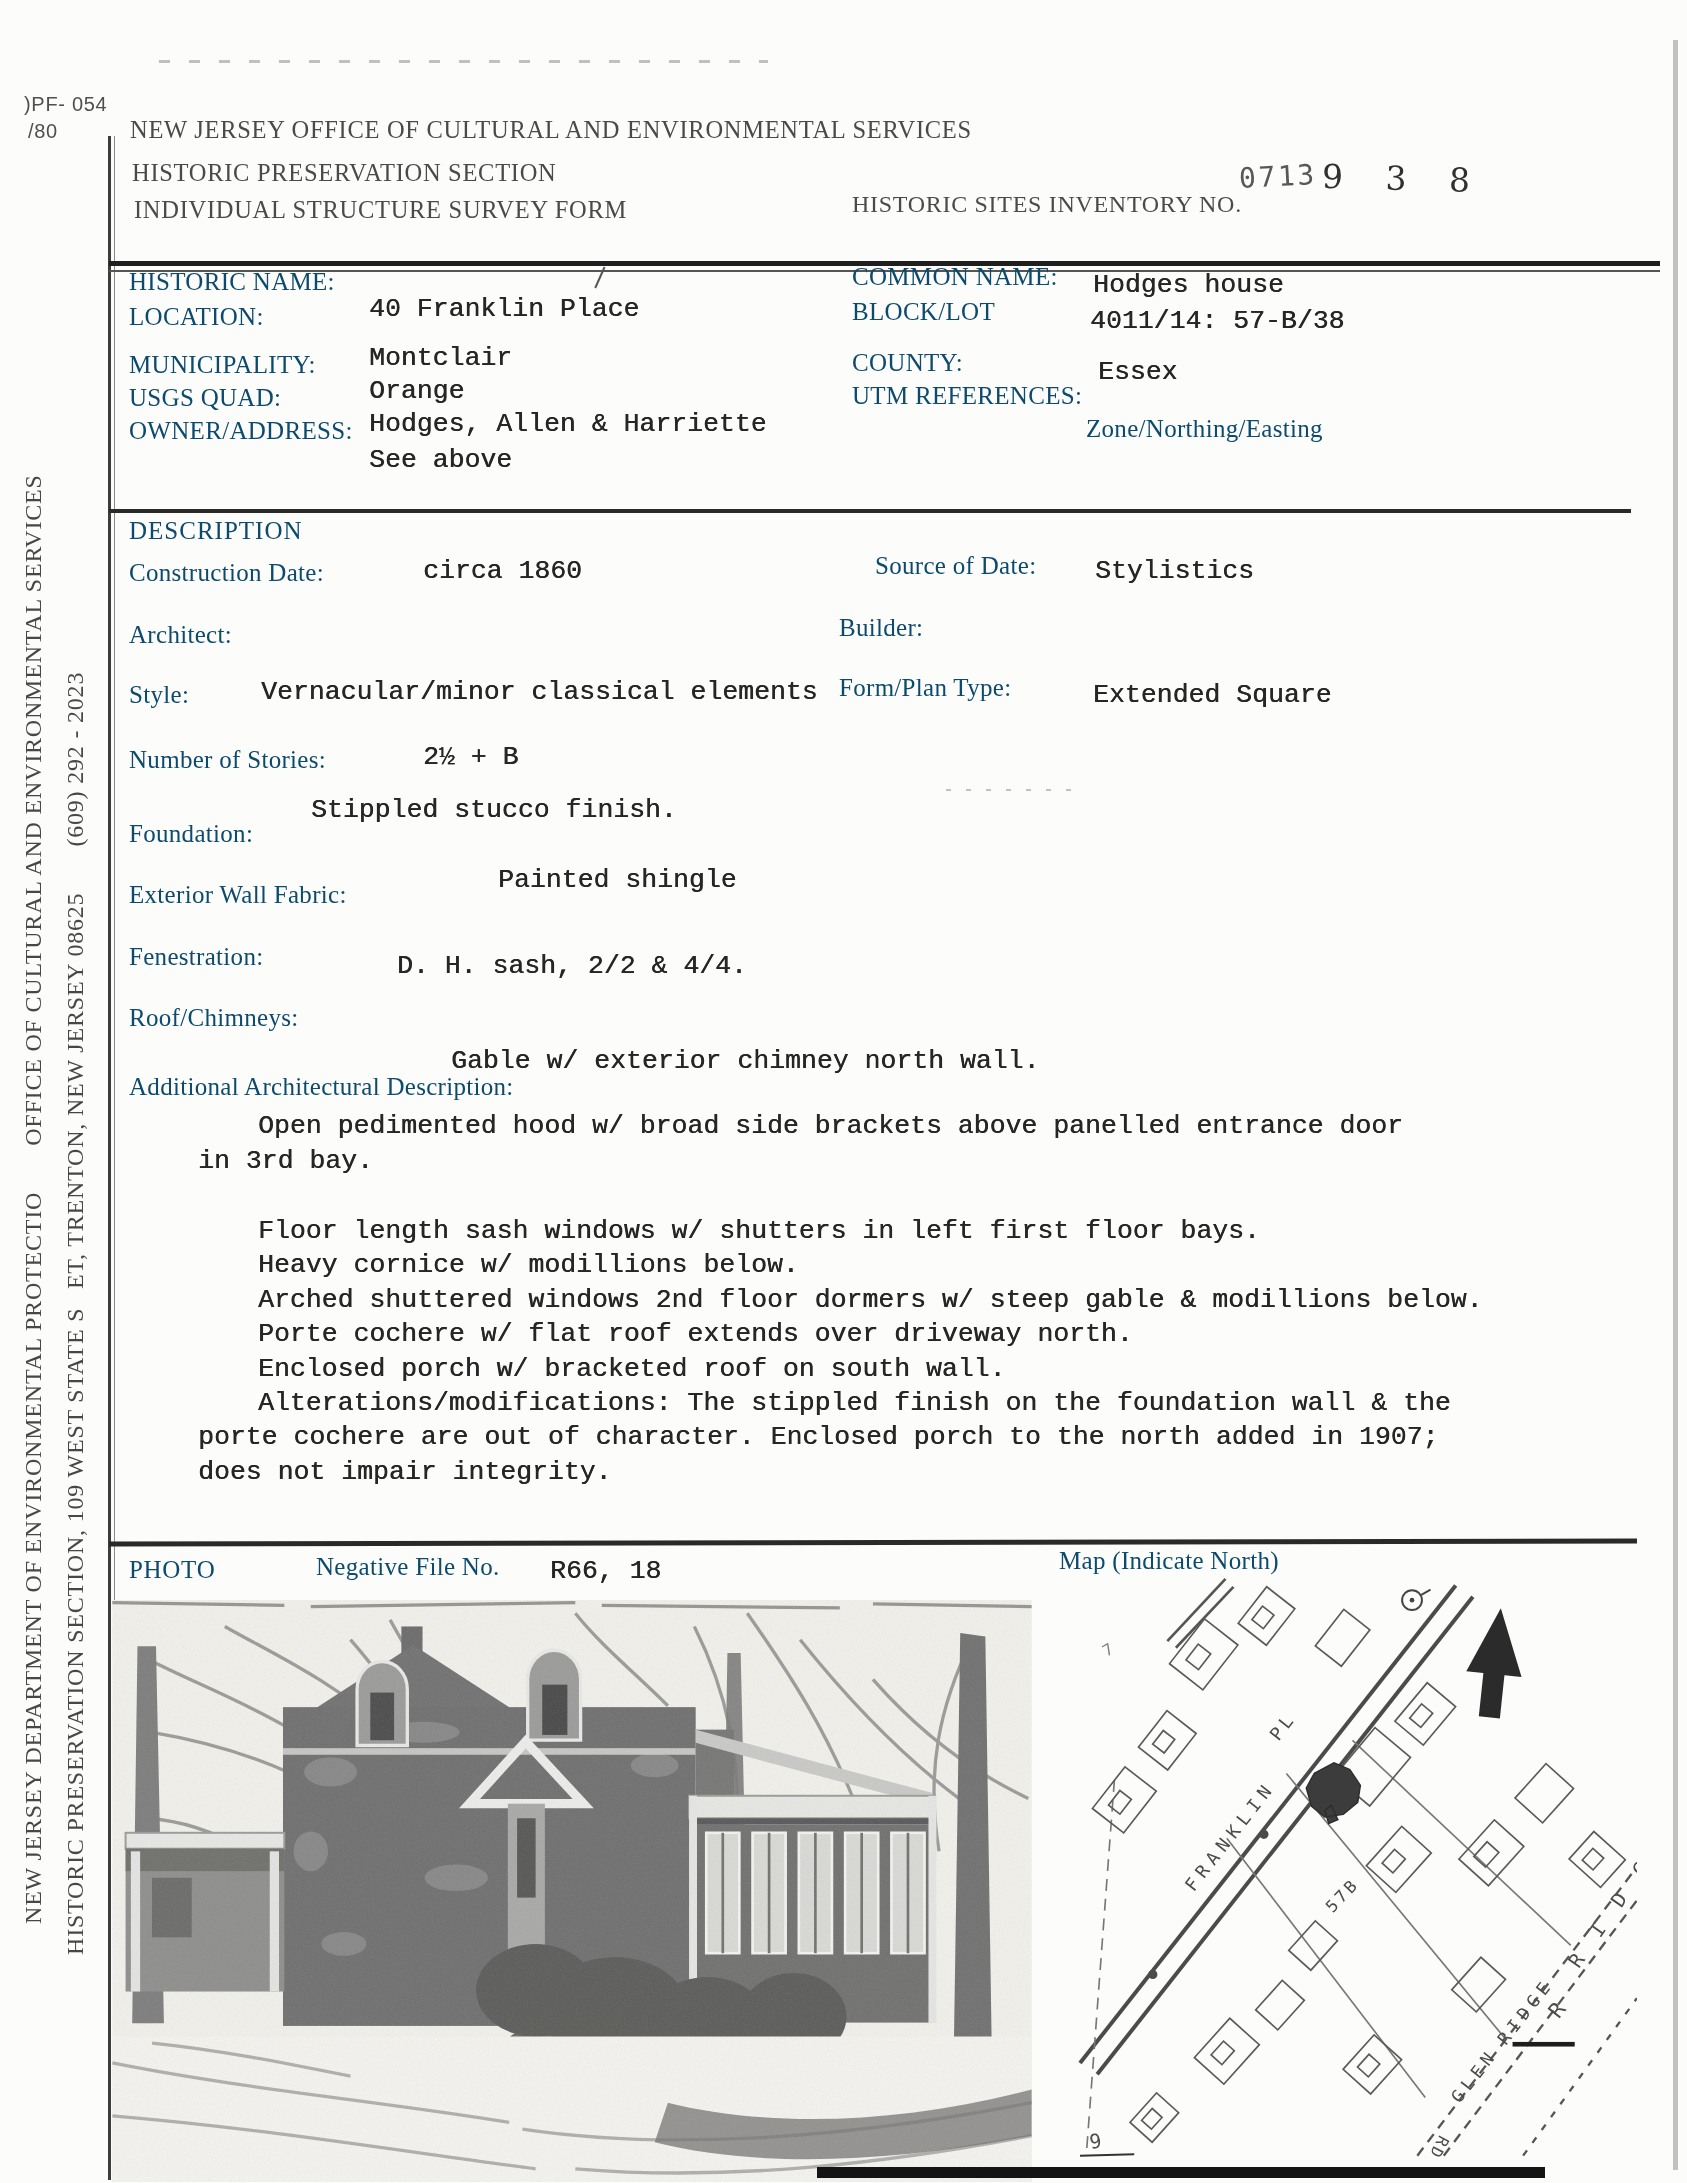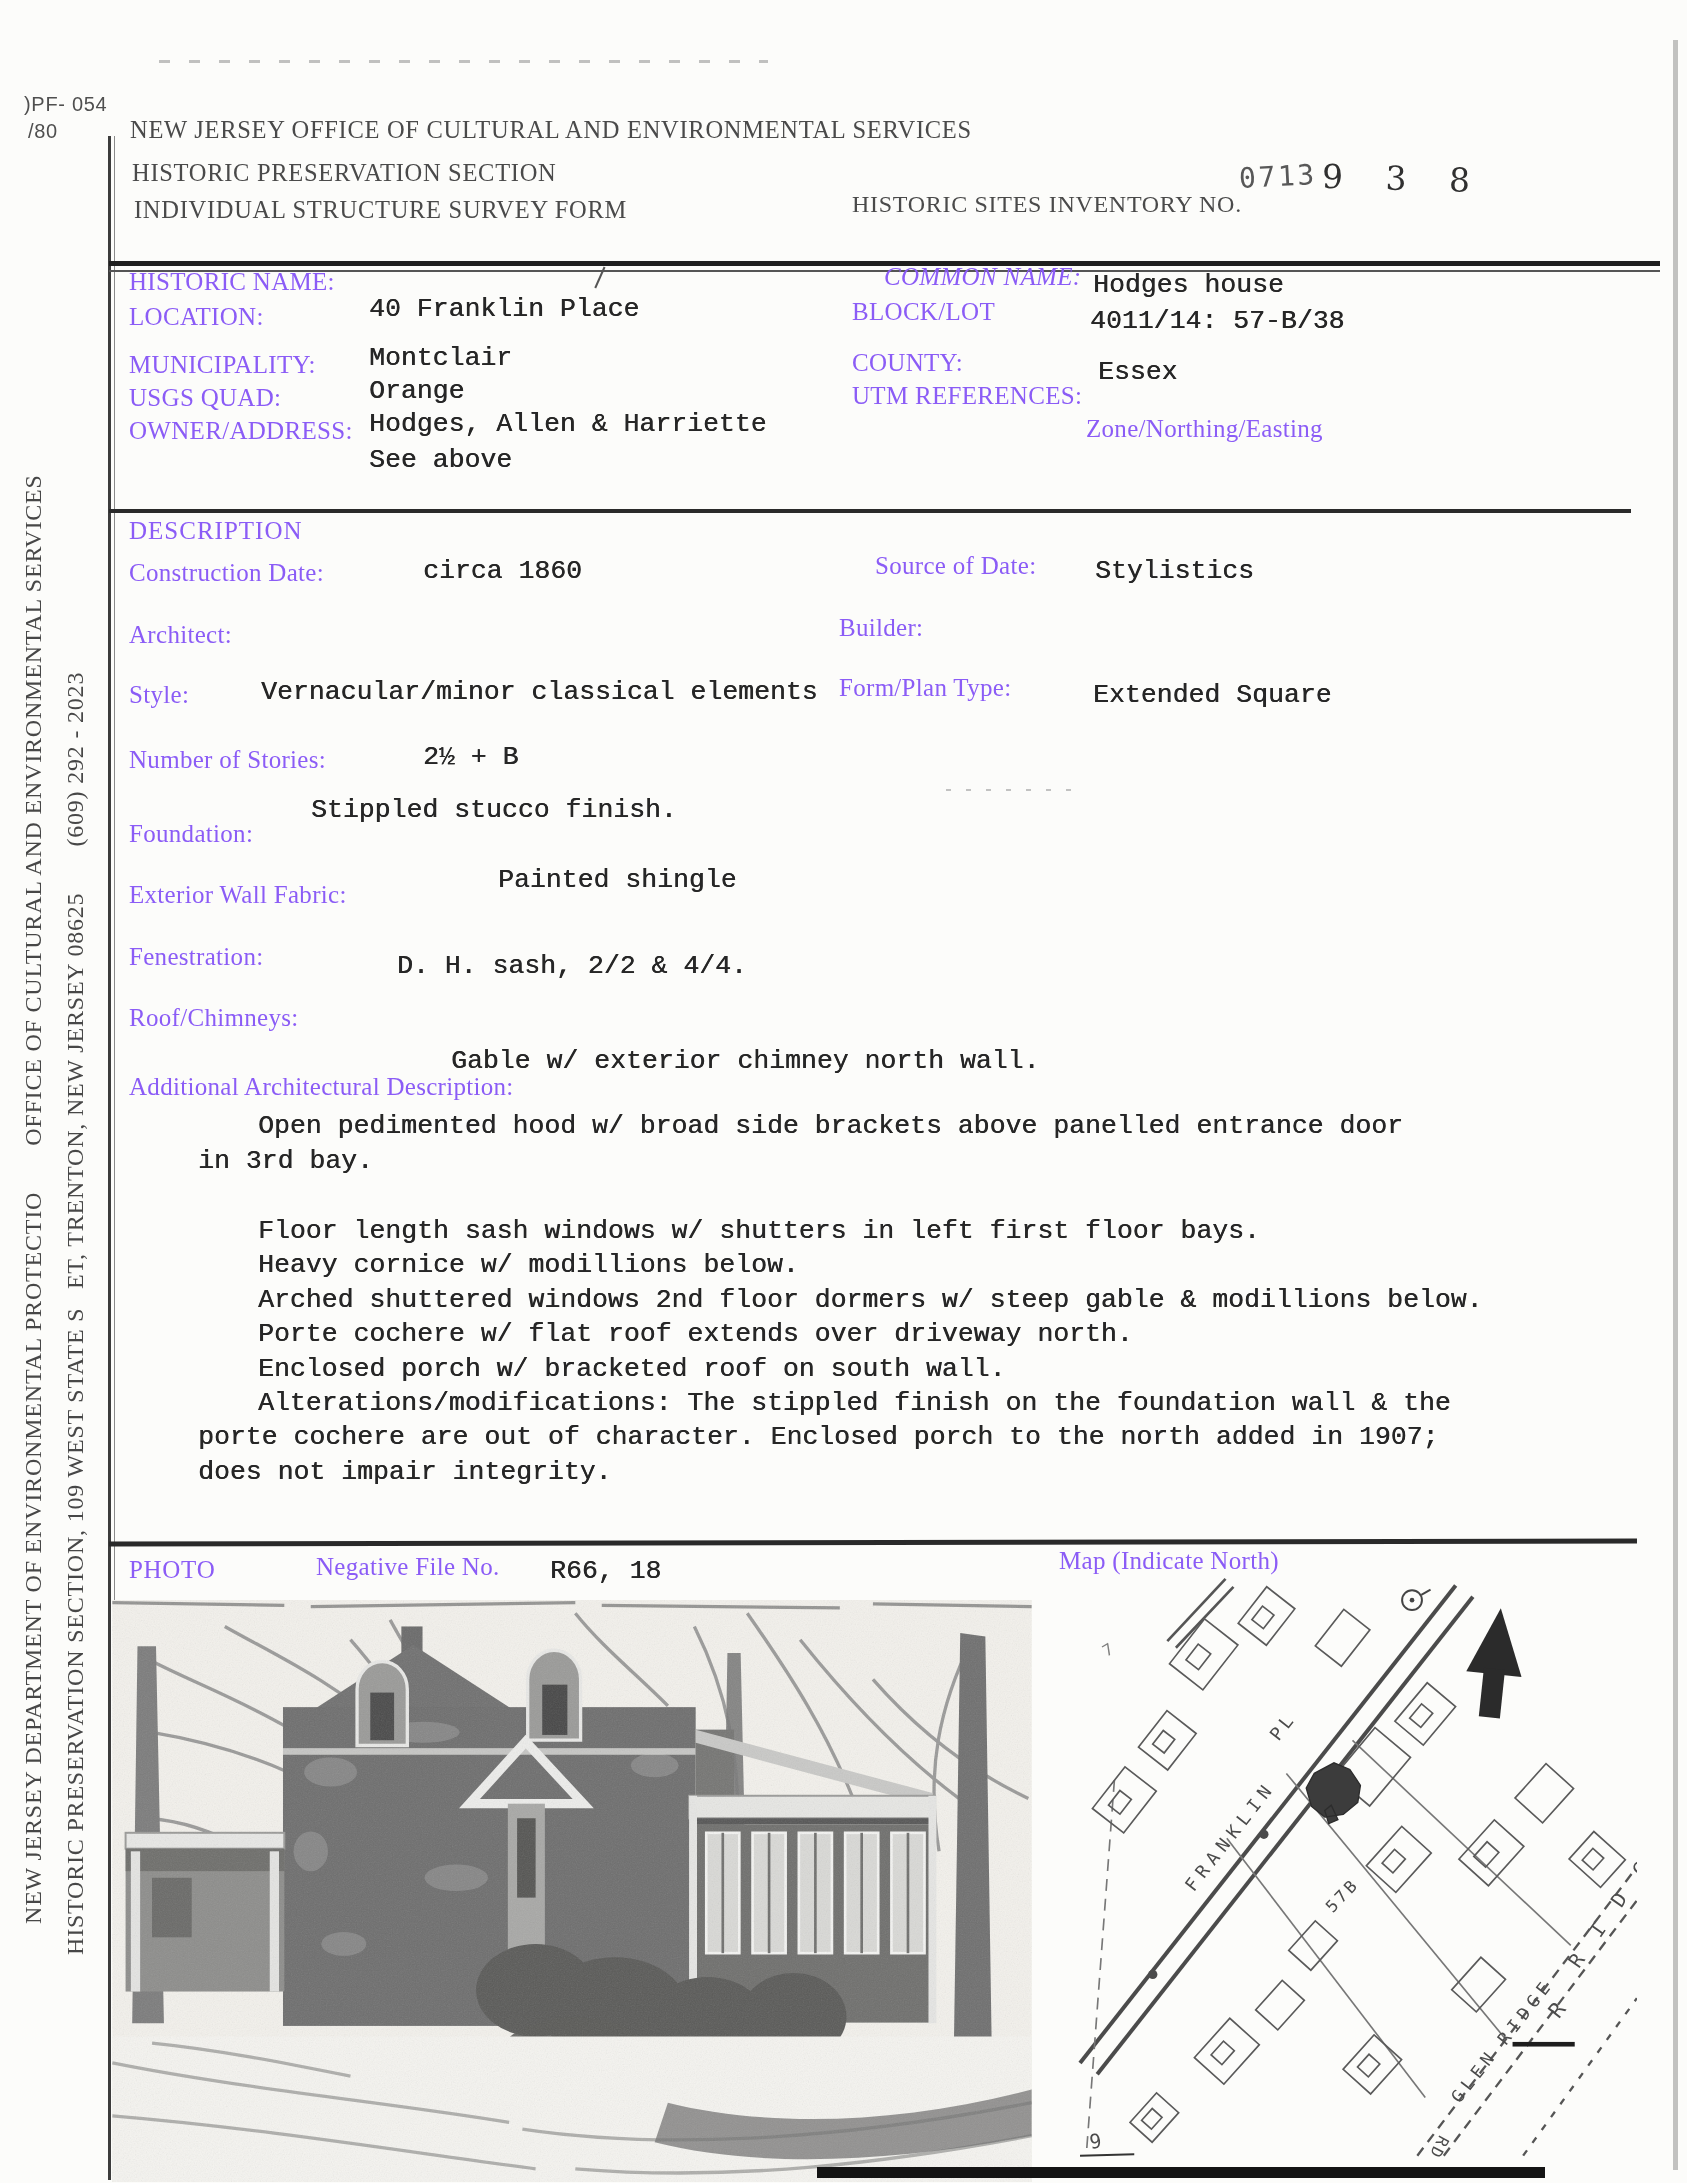--- a/index.html
+++ b/index.html
@@ -1,18 +1,18 @@
 <!DOCTYPE html>
 <html style="font-size:10.6px"><head>
 <meta charset="utf-8">
 <style>
   html,body{margin:0;padding:0;background:#d9d9d6;}
   .page{position:relative;width:1687px;height:2183px;background:#fcfcfa;overflow:hidden;
         font-family:"Liberation Serif",serif;color:#3a3a3a;}
-  .lbl{position:absolute;font-family:"Liberation Serif",serif;font-size:25px;color:#8b5cf6;
+  .lbl{position:absolute;font-family:"Liberation Serif",serif;font-size:25px;color:#0c4a6e;
        white-space:nowrap;letter-spacing:0.3px;}
   .hdr{position:absolute;font-family:"Liberation Serif",serif;font-size:26.5px;color:#4a4a4a;
        white-space:nowrap;letter-spacing:0.7px;}
   .typed{position:absolute;font-family:"Liberation Mono","DejaVu Sans Mono",monospace;font-size:26.5px;
        color:#262626;white-space:nowrap;text-shadow:0.4px 0 0 #2b2b2b;}
   .small{font-size:20px;}
   .rule{position:absolute;background:#1f1f1f;}
   .vline{position:absolute;background:#4a4a4a;}
   .stamp{position:absolute;font-family:"DejaVu Sans Mono",monospace;font-size:28px;color:#585858;
        letter-spacing:2.6px;transform:rotate(-3deg);white-space:nowrap;}
@@ -56,21 +56,21 @@
   <div class="stamp" style="left:1239px;top:160px;">0713</div>
   <div class="hand" style="left:1322px;top:159px;">9 3 8</div>
 
   <div class="rule" style="left:109px;top:261px;width:1551px;height:5.3px;"></div>
   <div class="rule" style="left:109px;top:270px;width:1551px;height:2px;background:#555;"></div>
 
   <div class="lbl" style="left:129px;top:268px;">HISTORIC NAME:</div>
   <div class="lbl" style="left:129px;top:303px;">LOCATION:</div>
   <div class="typed" style="left:369px;top:294px;">40 Franklin Place</div>
 
-  <div class="lbl" style="left:884px;top:263px;font-style:italic;">COMMON NAME:</div>
+  <div class="lbl" style="left:852px;top:263px;">COMMON NAME:</div>
   <div class="typed" style="left:1093px;top:270px;">Hodges house</div>
   <div class="lbl" style="left:852px;top:298px;">BLOCK/LOT</div>
   <div class="typed" style="left:1090px;top:306px;">4011/14:  57-B/38</div>
 
   <div class="lbl" style="left:129px;top:351px;">MUNICIPALITY:</div>
   <div class="typed" style="left:369px;top:343px;">Montclair</div>
   <div class="lbl" style="left:129px;top:384px;">USGS QUAD:</div>
   <div class="typed" style="left:369px;top:376px;">Orange</div>
   <div class="lbl" style="left:129px;top:417px;">OWNER/ADDRESS:</div>
   <div class="typed" style="left:369px;top:409px;">Hodges, Allen &amp; Harriette</div>

